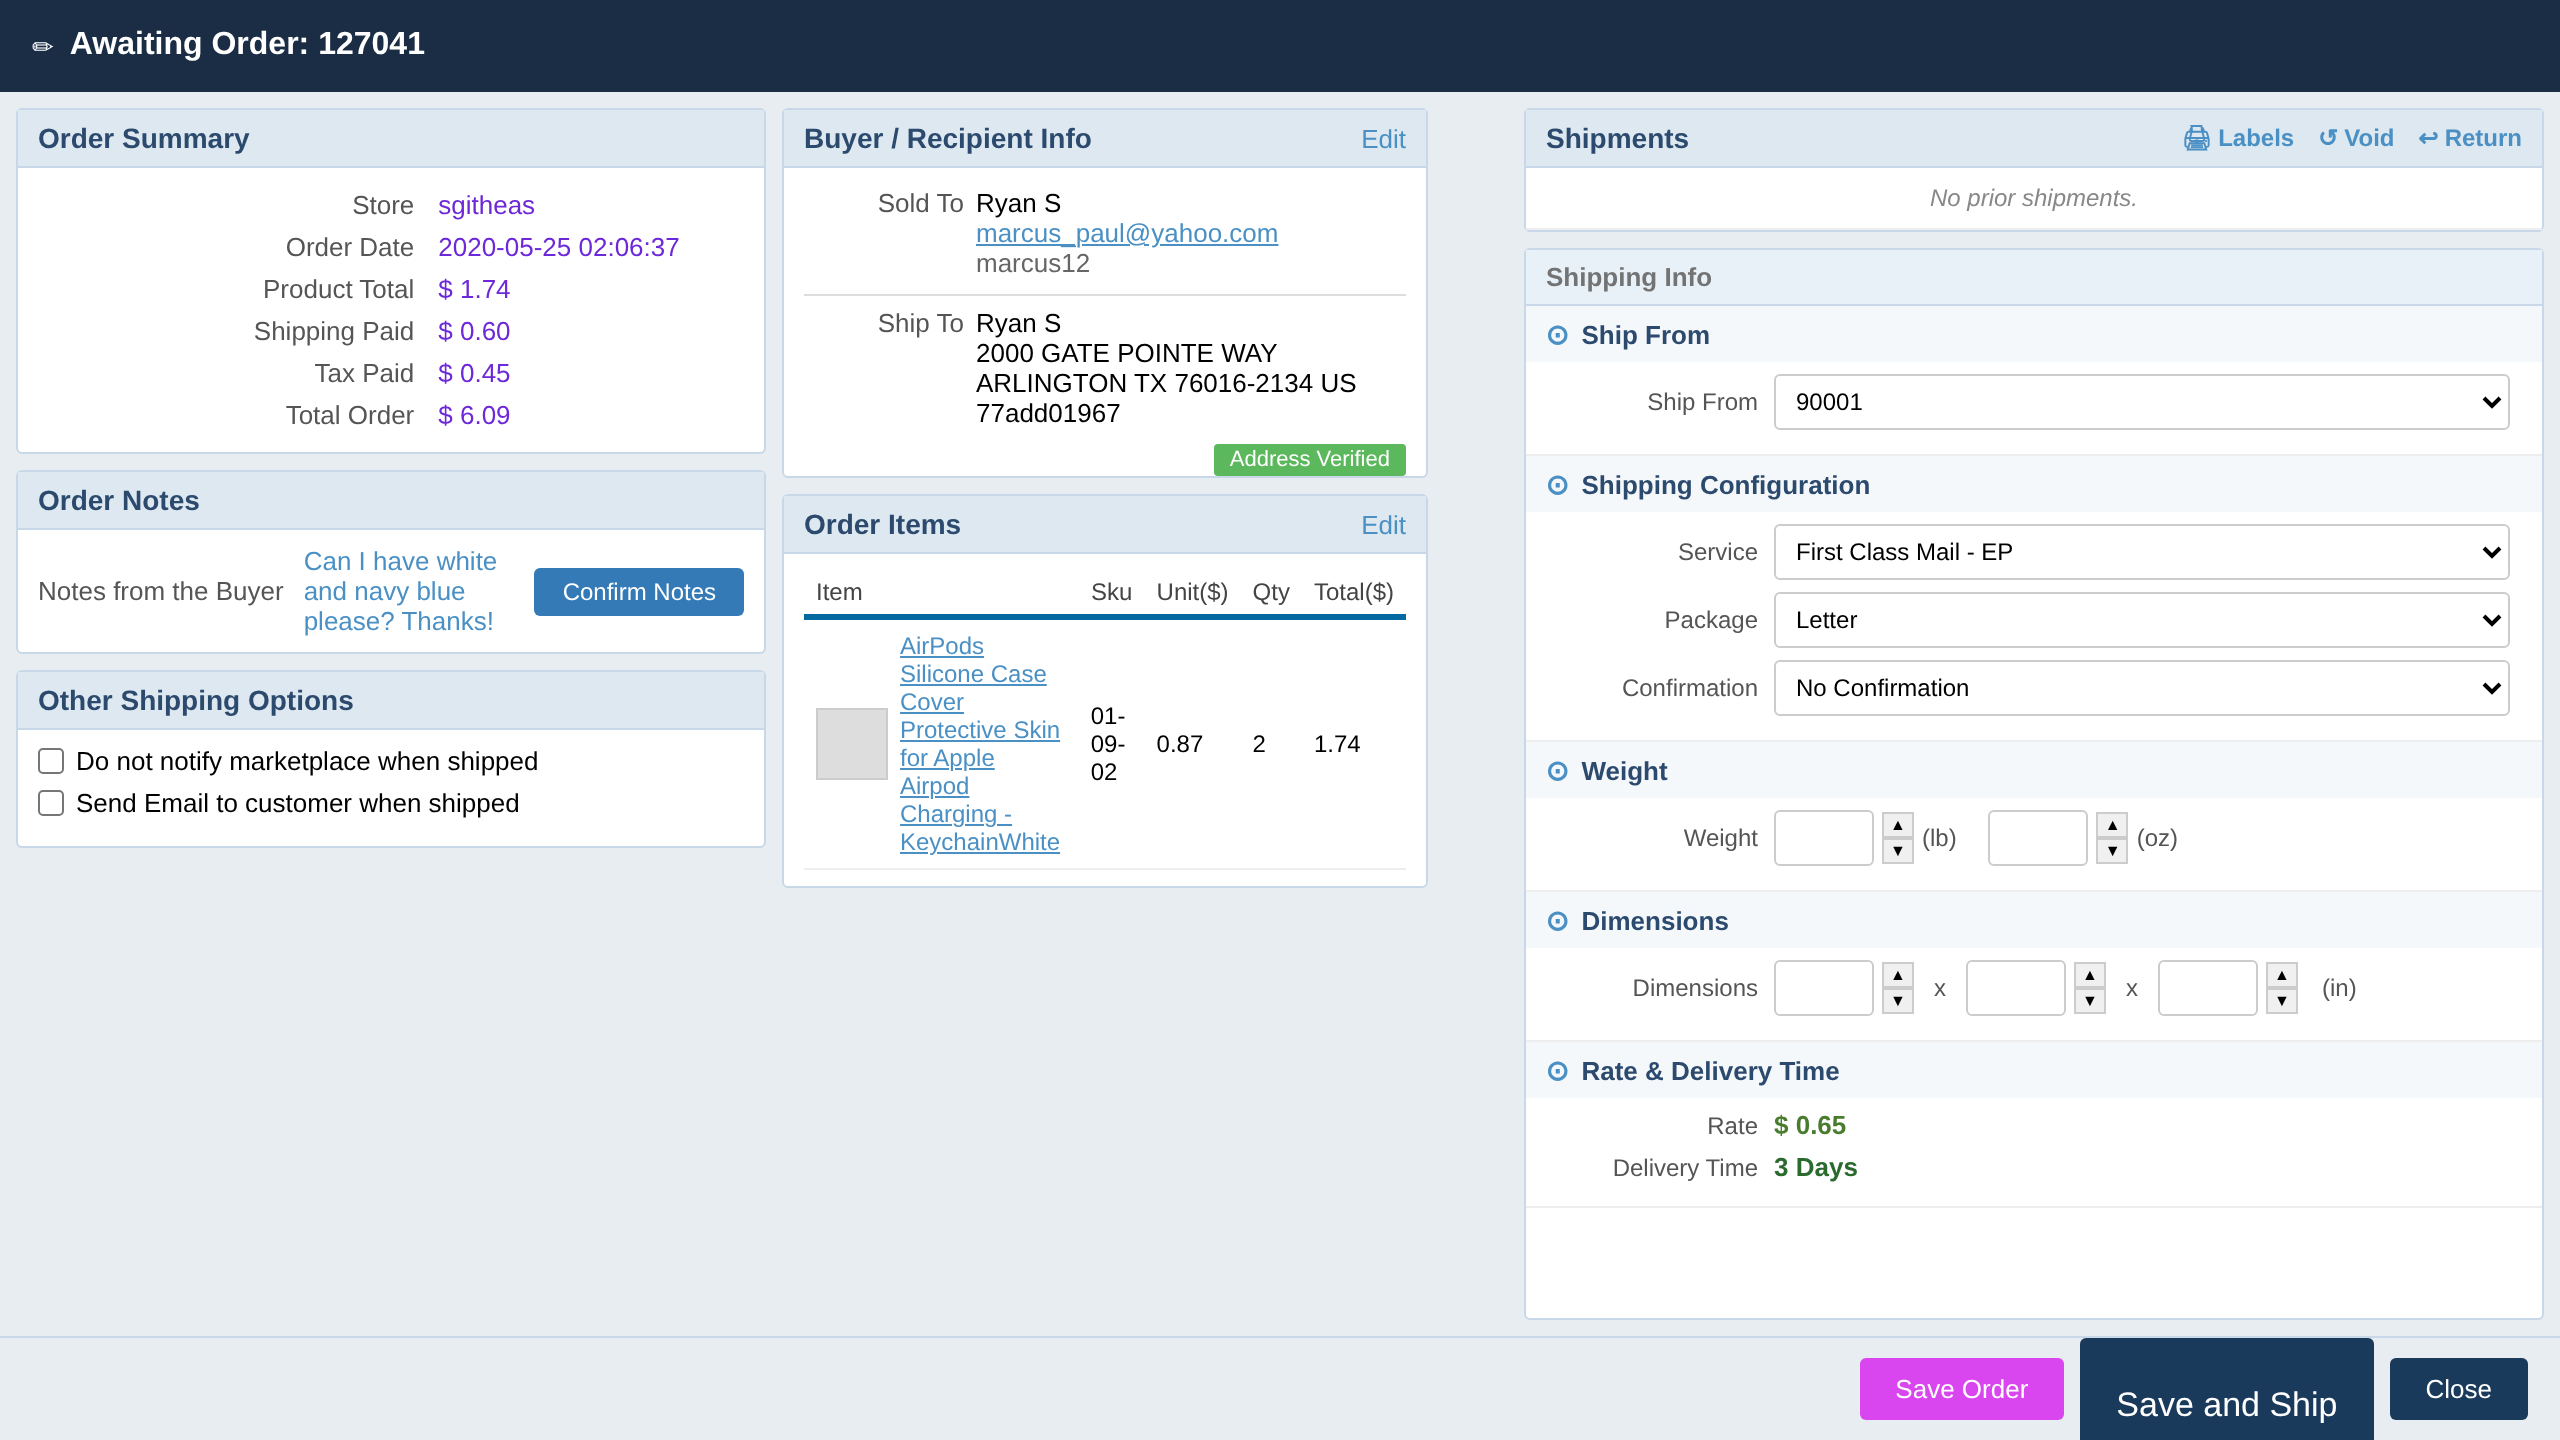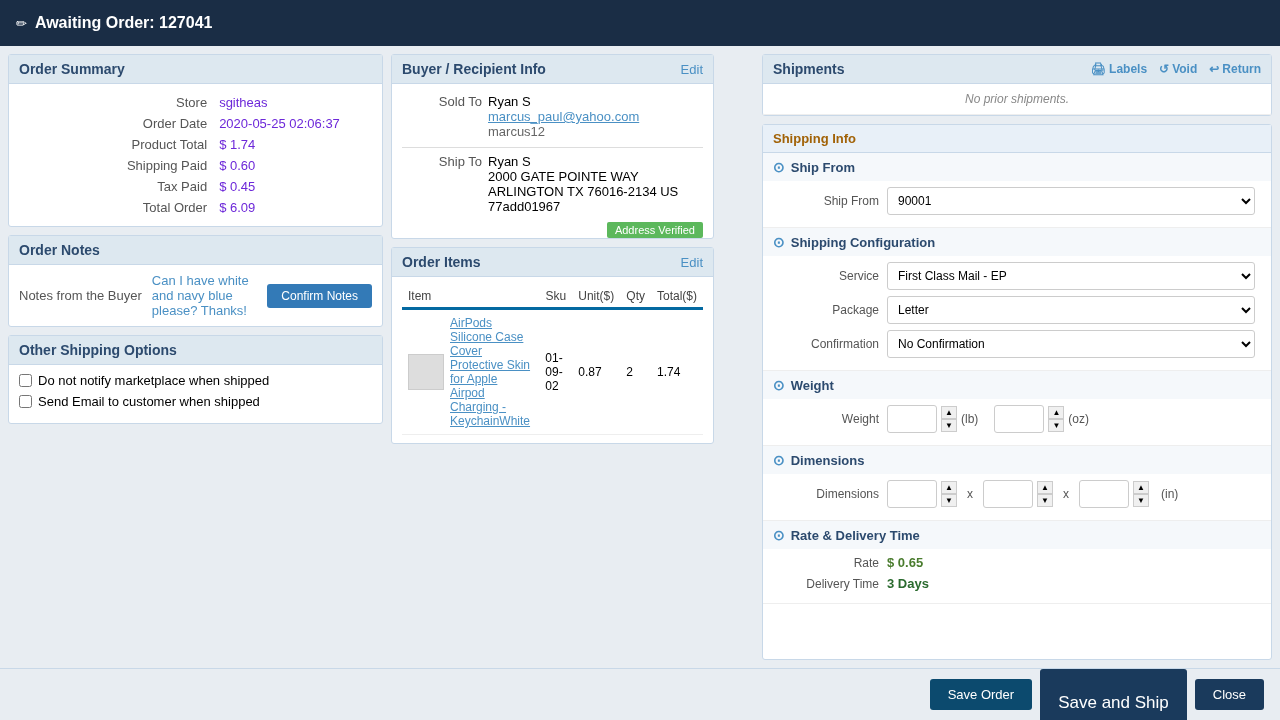--- a/index.html
+++ b/index.html
@@ -148,21 +148,21 @@
     .ship-action-btn { color: #4a90c4; cursor: pointer; font-size: 12px; display: flex; align-items: center; gap: 3px; }
     .no-shipments { text-align: center; color: #888; padding: 8px; font-style: italic; font-size: 12px; border-bottom: 1px solid #eee; }
 
     
     .shipping-info-panel { background: #fff; border: 1px solid #c8d8e8; border-radius: 3px; flex: 1; }
     .shipping-info-header {
       background: #e8f0f8;
       padding: 6px 10px;
       font-weight: bold;
       font-size: 13px;
-      color: #a16207;
+      color: #737373;
       border-bottom: 1px solid #c8d8e8;
     }
 
     
     .ship-section { border-bottom: 1px solid #eee; }
     .ship-section-header {
       padding: 6px 10px;
       background: #f5f8fb;
       font-weight: bold;
       color: #2c4a6e;
@@ -221,21 +221,21 @@
       height: 52px;
       background: #e8edf2;
       border-top: 1px solid #c8d8e8;
       display: flex;
       align-items: center;
       justify-content: flex-end;
       padding: 0 16px;
       gap: 8px;
     }
     .btn-save-order {
-      background: #0c4a6e;
+      background: #d946ef;
       color: white;
       border: none;
       padding: 8px 18px;
       border-radius: 3px;
       cursor: pointer;
       font-size: 13px;
     }
     .btn-save-ship {
       background: #1a3a5c;
       color: white;

